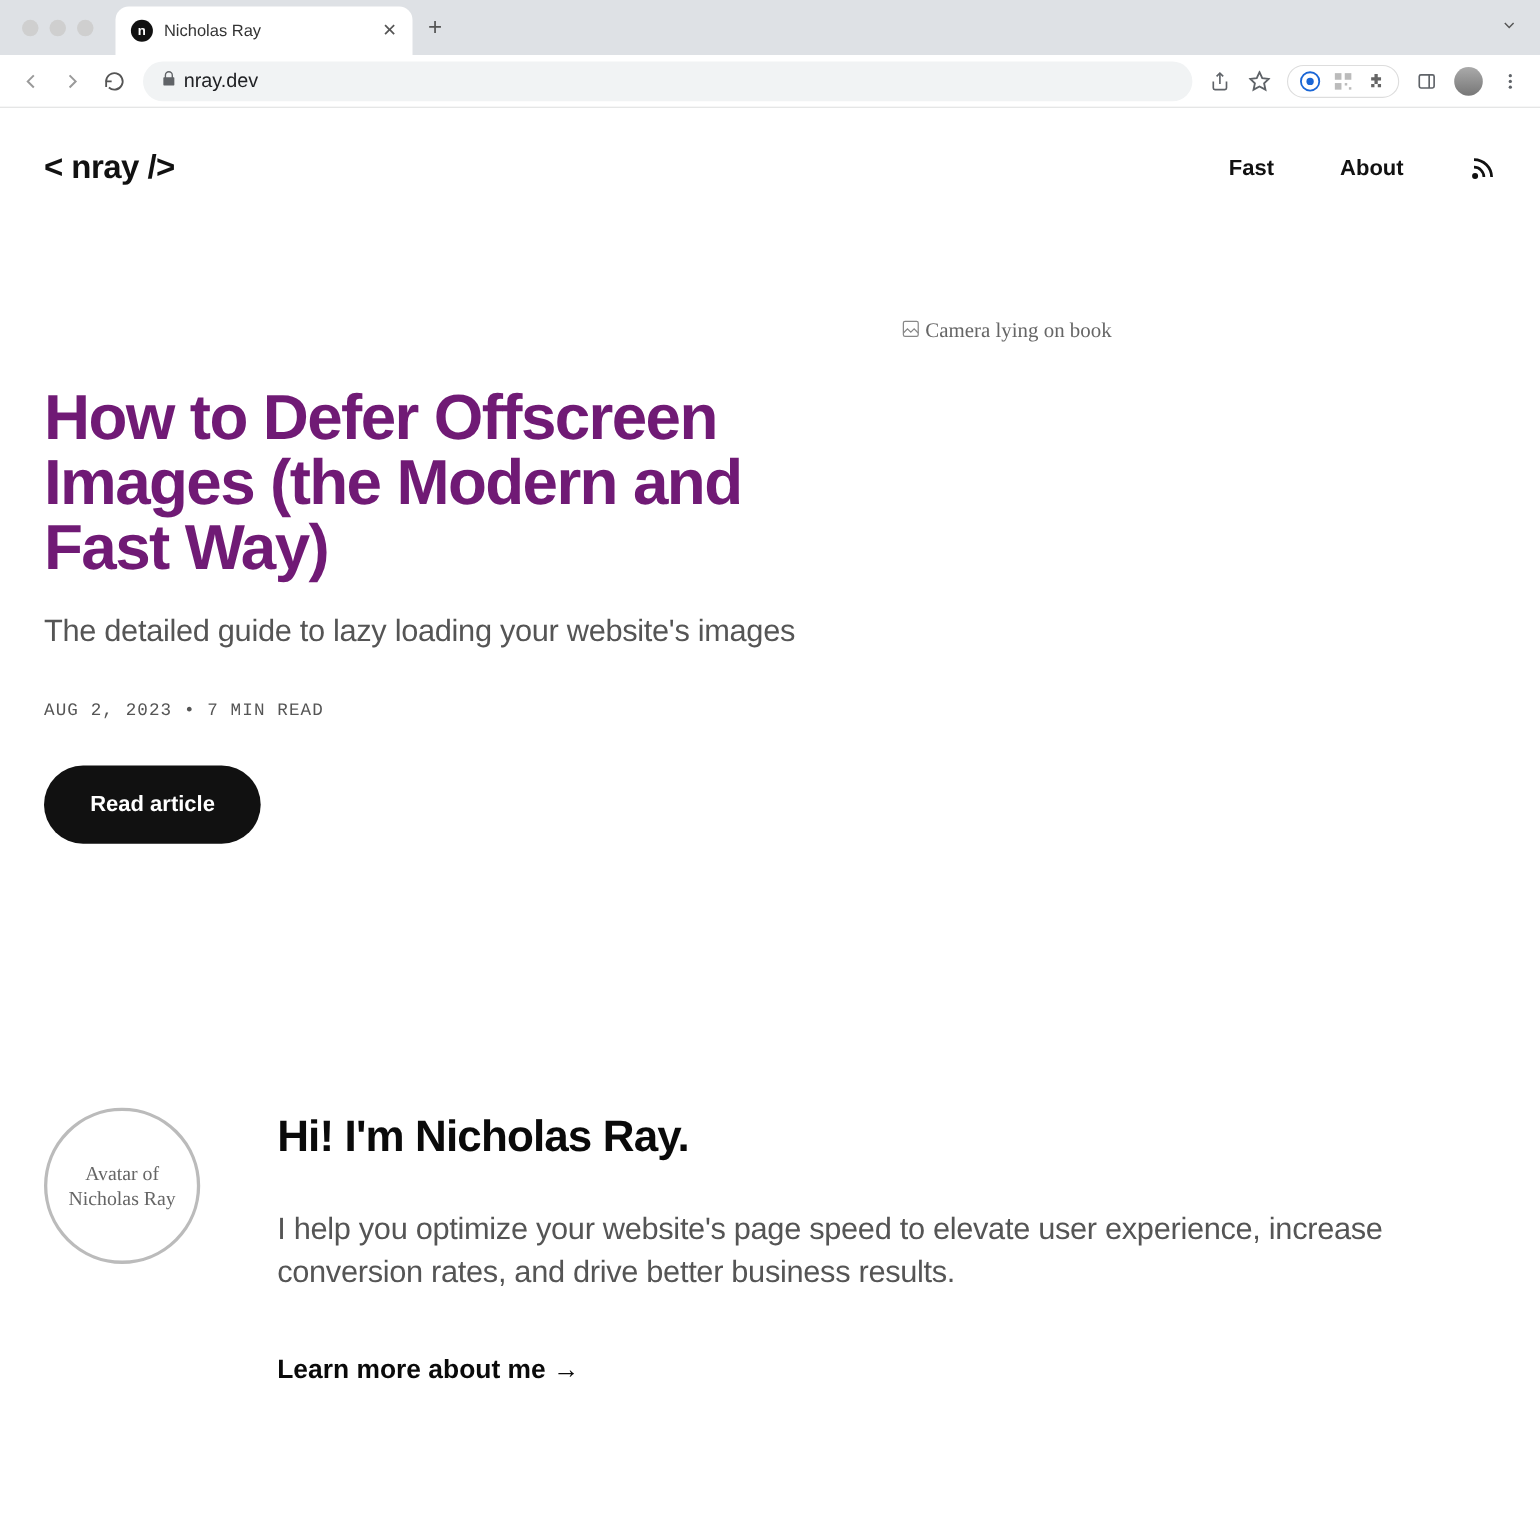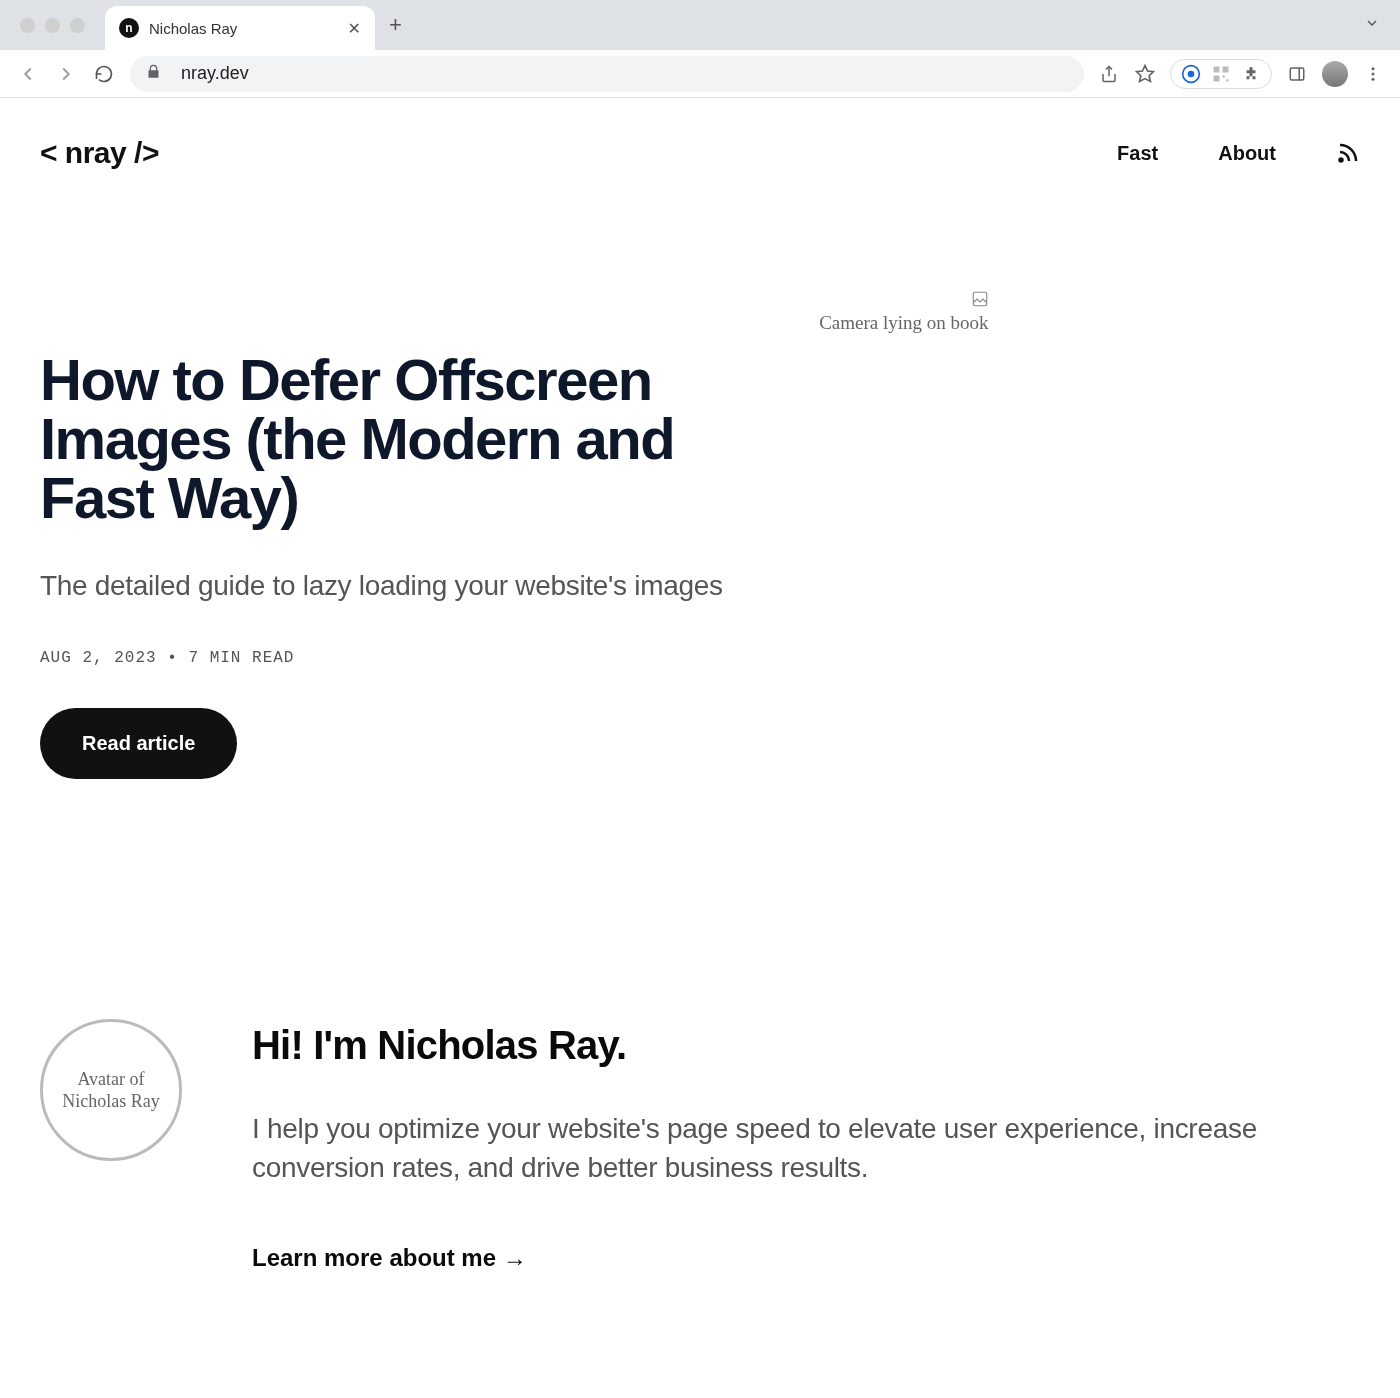--- a/index.html
+++ b/index.html
@@ -69,21 +69,21 @@
 .nav-btn { color: #9a9a9a; display: flex; align-items: center; justify-content: center; width: 24px; height: 24px; }
 .nav-btn.enabled { color: #555; }
 .omnibox {
   flex: 1;
   background: #f1f3f4;
   border-radius: 24px;
   height: 36px;
   display: flex;
   align-items: center;
   padding: 0 16px;
-  gap: 20px;
+  gap: 6px;
 }
 .lock-icon { color: #606367; }
 .url-text { font-size: 18px; color: #202124; }
 .addr-actions { display: flex; align-items: center; gap: 14px; }
 .ext-group {
   display: flex;
   align-items: center;
   gap: 10px;
   border: 1px solid #ddd;
   border-radius: 20px;
@@ -116,47 +116,46 @@
 
 .hero {
   display: flex;
   gap: 40px;
   margin-top: 120px;
 }
 .hero-left { flex: 0 0 56%; }
 .hero-right { flex: 1; padding-top: 0; }
 .broken-img {
   display: inline-flex;
-  align-items: flex-end;
+  align-items: flex-start;
   gap: 4px;
   font-size: 19px;
   color: #666;
   font-family: serif;
-  flex-direction: column;
 }
 .broken-icon {
   width: 18px; height: 18px;
   display: inline-flex;
   align-items: center;
   justify-content: center;
 }
 .broken-icon svg { width: 18px; height: 18px; }
 
 .hero-title {
   font-size: 58px;
   font-weight: 800;
   line-height: 1.02;
   letter-spacing: -1.5px;
-  color: #0f172a;
+  color: #701a75;
   margin-top: 60px;
 }
 .hero-subtitle {
   font-size: 28px;
   color: #555;
-  margin-top: 40px;
+  margin-top: 28px;
   line-height: 1.35;
   letter-spacing: -0.3px;
 }
 .meta {
   margin-top: 44px;
   font-size: 16px;
   letter-spacing: 1px;
   color: #555;
   font-family: Liberation Mono, monospace;
 }

